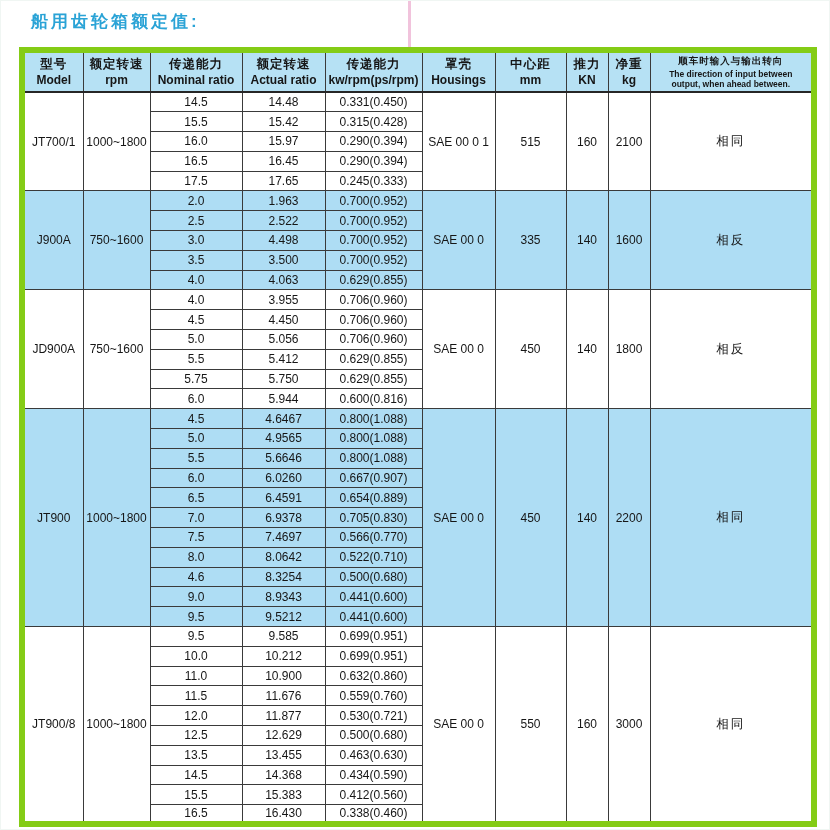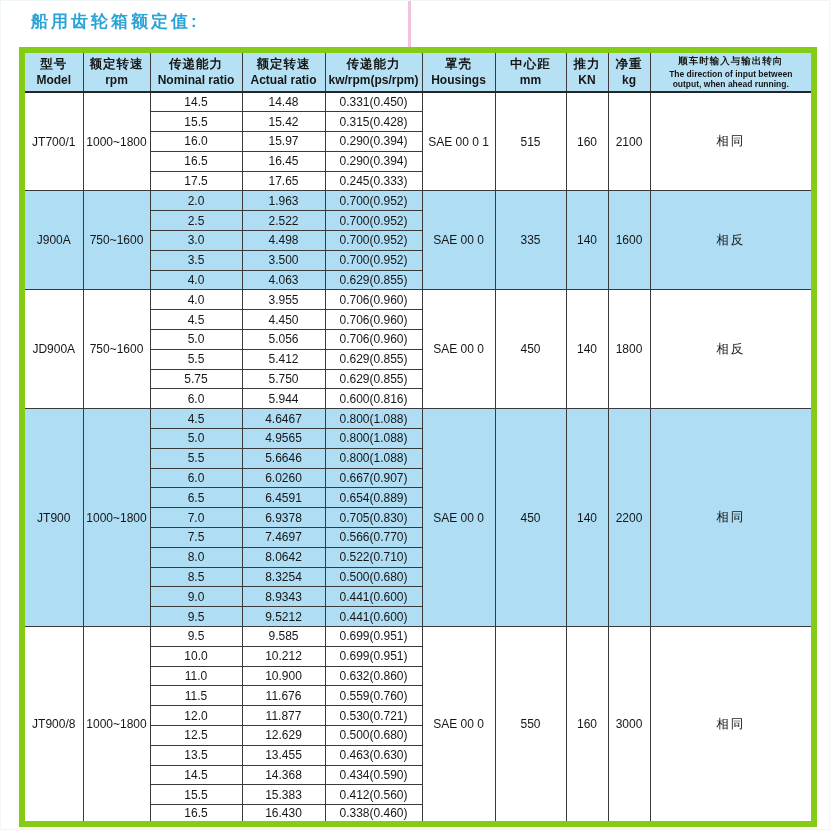--- a/index.html
+++ b/index.html
@@ -104,21 +104,21 @@
           <div class="zh">推力</div>
           <div class="en">KN</div>
         </th>
         <th>
           <div class="zh">净重</div>
           <div class="en">kg</div>
         </th>
         <th>
           <div class="zh-small">顺车时输入与输出转向</div>
           <div class="en-small">The direction of input between</div>
-          <div class="en-small">output, when ahead running.</div>
+          <div class="en-small">output, when ahead between.</div>
         </th>
       </tr>
     </thead>
     <tbody>
         <tr>
           <td rowspan="5">JT700/1</td>
           <td rowspan="5">1000~1800</td>
           <td>14.5</td>
           <td>14.48</td>
           <td>0.331(0.450)</td>
@@ -258,21 +258,21 @@
           <td>7.5</td>
           <td>7.4697</td>
           <td>0.566(0.770)</td>
         </tr>
         <tr class="shaded">
           <td>8.0</td>
           <td>8.0642</td>
           <td>0.522(0.710)</td>
         </tr>
         <tr class="shaded">
-          <td>8.5</td>
+          <td>4.6</td>
           <td>8.3254</td>
           <td>0.500(0.680)</td>
         </tr>
         <tr class="shaded">
           <td>9.0</td>
           <td>8.9343</td>
           <td>0.441(0.600)</td>
         </tr>
         <tr class="shaded">
           <td>9.5</td>

